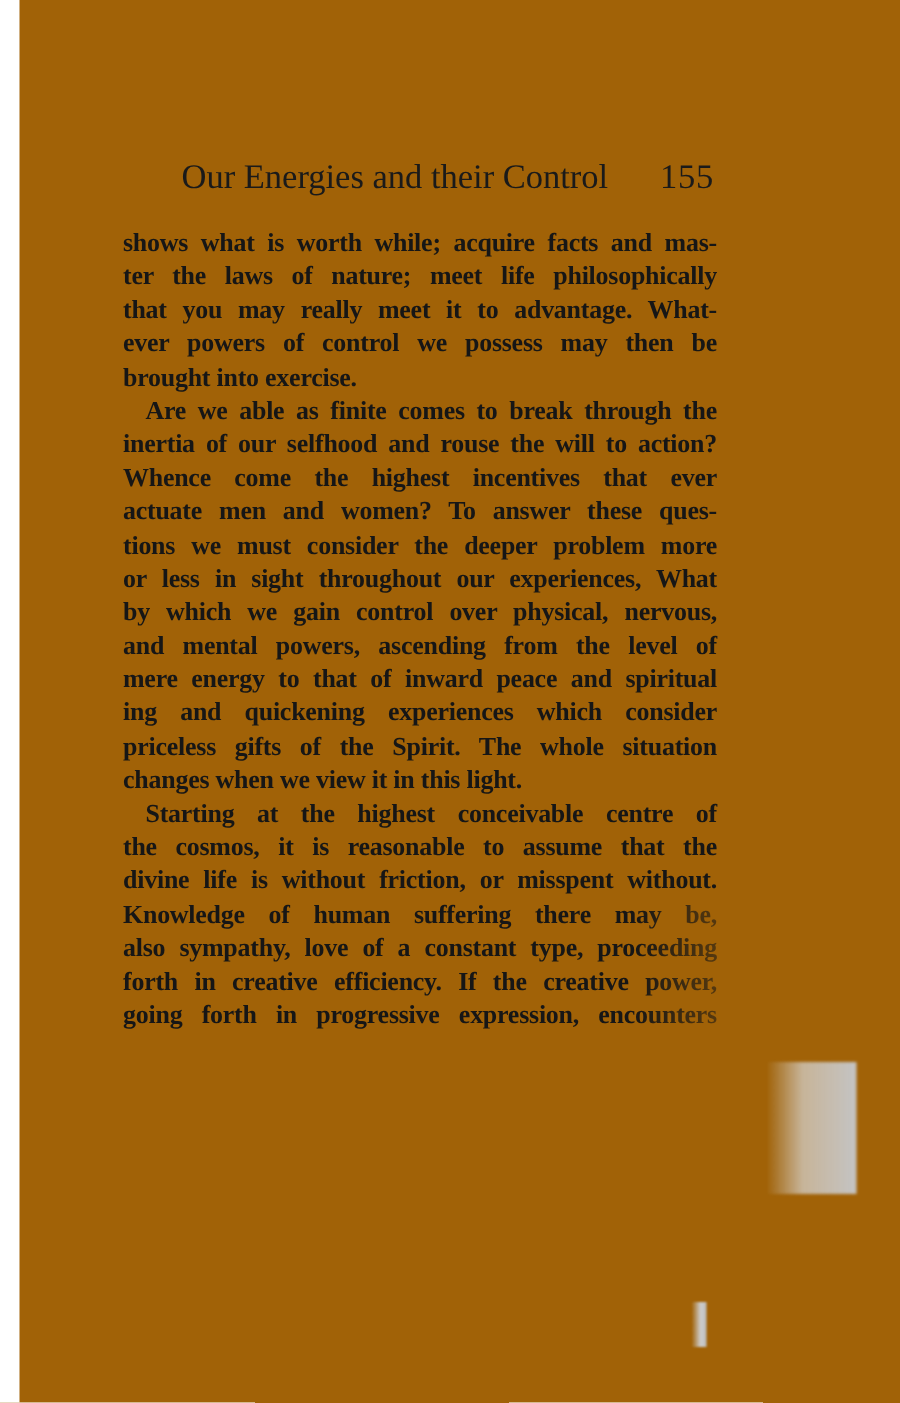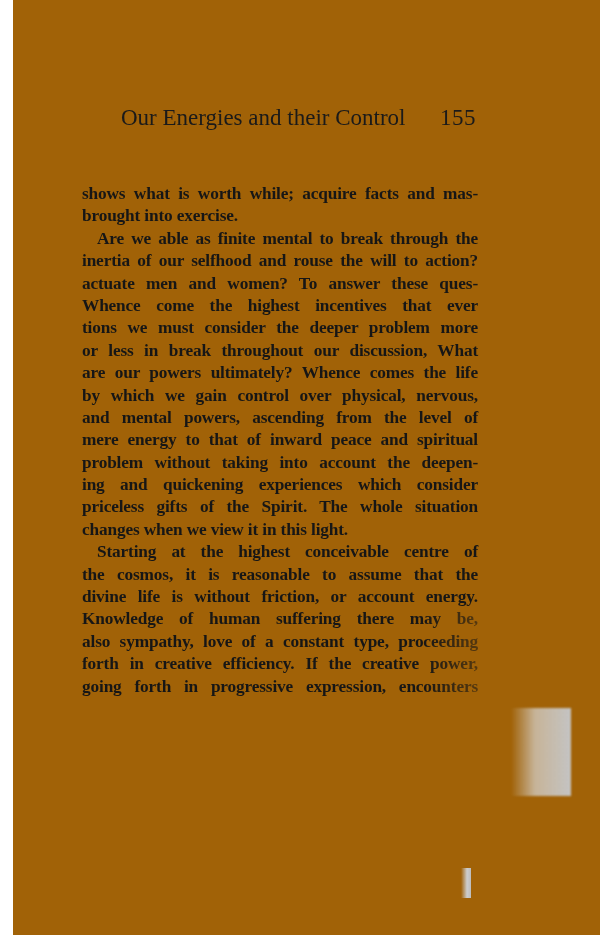--- a/index.html
+++ b/index.html
@@ -40,21 +40,20 @@
       position: absolute;
       right: 0;
       top: 0;
       letter-spacing: 0.5px;
     }
     .body-text {
       position: absolute;
       left: 69px;
       top: 151px;
       width: 396px;
-      margin-top: 32px;
     }
     .line {
       display: block;
       height: 22.4px;
       line-height: 22.4px;
       font-size: 17.3px;
       font-weight: bold;
       white-space: nowrap;
       text-align: justify;
       text-align-last: justify;
@@ -94,38 +93,39 @@
 <body>
 
 <div class="page">
   <div class="running-head">
     <span class="title">Our Energies and their Control</span>
     <span class="pageno">155</span>
   </div>
 
   <div class="body-text" id="body-text">
       <span class="line">shows what is worth while; acquire facts and mas-</span>
+      <span class="line">ter the laws of nature; meet life philosophically</span>
+      <span class="line">that you may really meet it to advantage.  What-</span>
+      <span class="line">ever powers of control we possess may then be</span>
       <span class="line last">brought into exercise.</span>
-      <span class="line indent">Are we able as finite mental to break through the</span>
+      <span class="line indent">Are we able as finite comes to break through the</span>
       <span class="line">inertia of our selfhood and rouse the will to action?</span>
+      <span class="line">Whence come the highest incentives that ever</span>
       <span class="line">actuate men and women?  To answer these ques-</span>
-      <span class="line">Whence come the highest incentives that ever</span>
       <span class="line">tions we must consider the deeper problem more</span>
-      <span class="line">or less in break throughout our discussion, What</span>
-      <span class="line">are our powers ultimately?  Whence comes the life</span>
+      <span class="line">or less in sight throughout our experiences, What</span>
       <span class="line">by which we gain control over physical, nervous,</span>
       <span class="line">and mental powers, ascending from the level of</span>
       <span class="line">mere energy to that of inward peace and spiritual</span>
-      <span class="line">problem without taking into account the deepen-</span>
       <span class="line">ing and quickening experiences which consider</span>
       <span class="line">priceless gifts of the Spirit.  The whole situation</span>
       <span class="line last">changes when we view it in this light.</span>
       <span class="line indent">Starting at the highest conceivable centre of</span>
       <span class="line">the cosmos, it is reasonable to assume that the</span>
-      <span class="line">divine life is without friction, or account energy.</span>
+      <span class="line">divine life is without friction, or misspent without.</span>
       <span class="line fade">Knowledge of human suffering there may be,</span>
       <span class="line fade">also sympathy, love of a constant type, proceeding</span>
       <span class="line fade">forth in creative efficiency.  If the creative power,</span>
       <span class="line fade">going forth in progressive expression, encounters</span>
     </div>
 
   <div class="scan-shadow"></div>
   <div class="scan-shadow-bottom"></div>
 </div>
 

